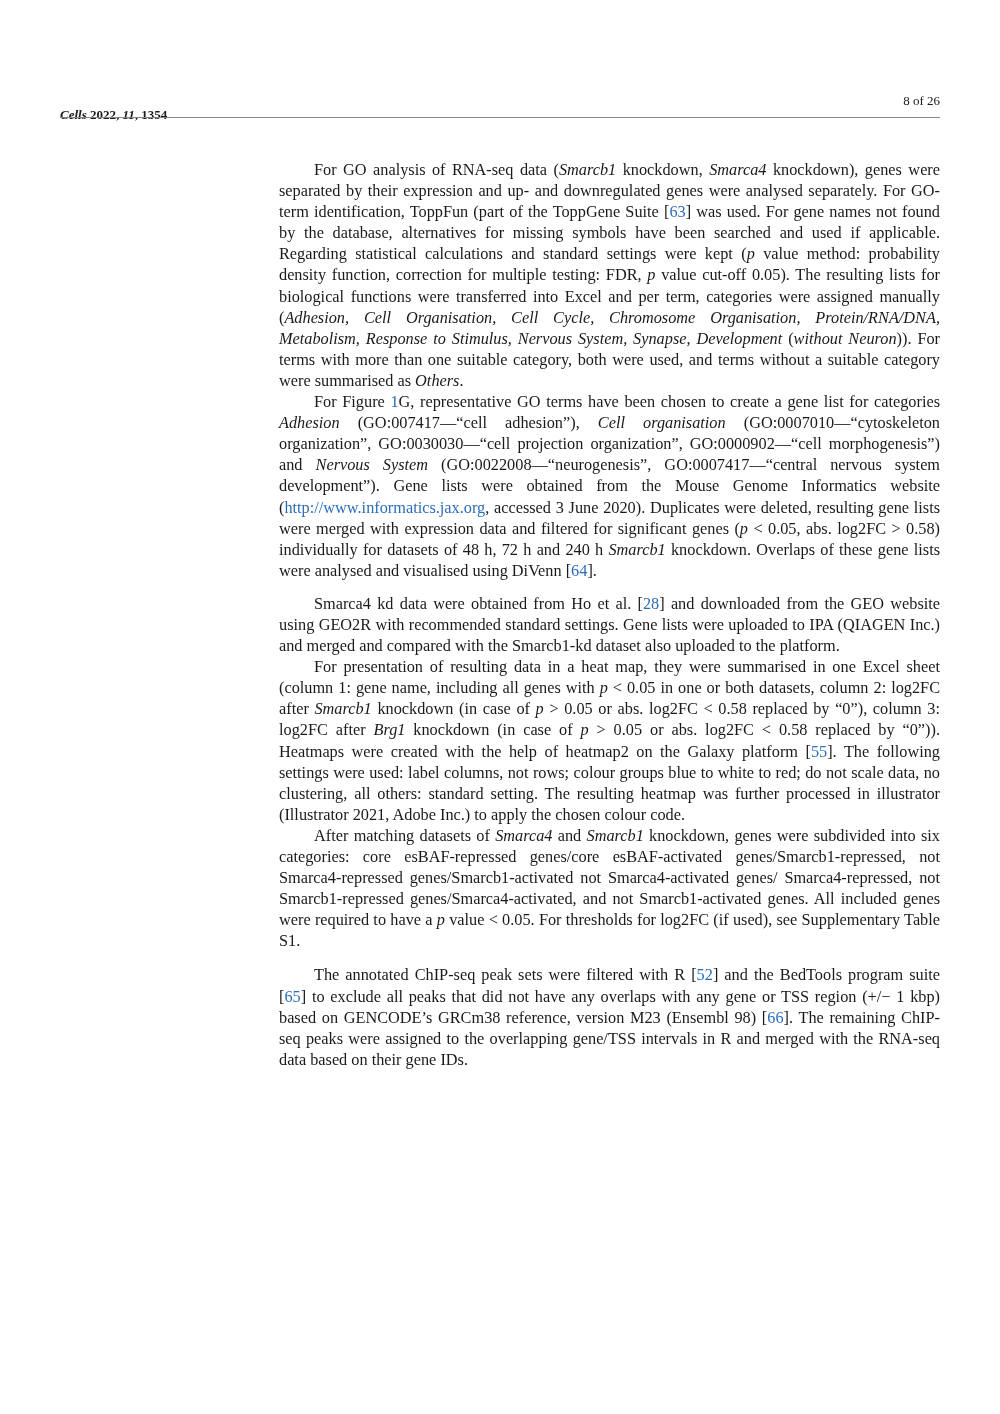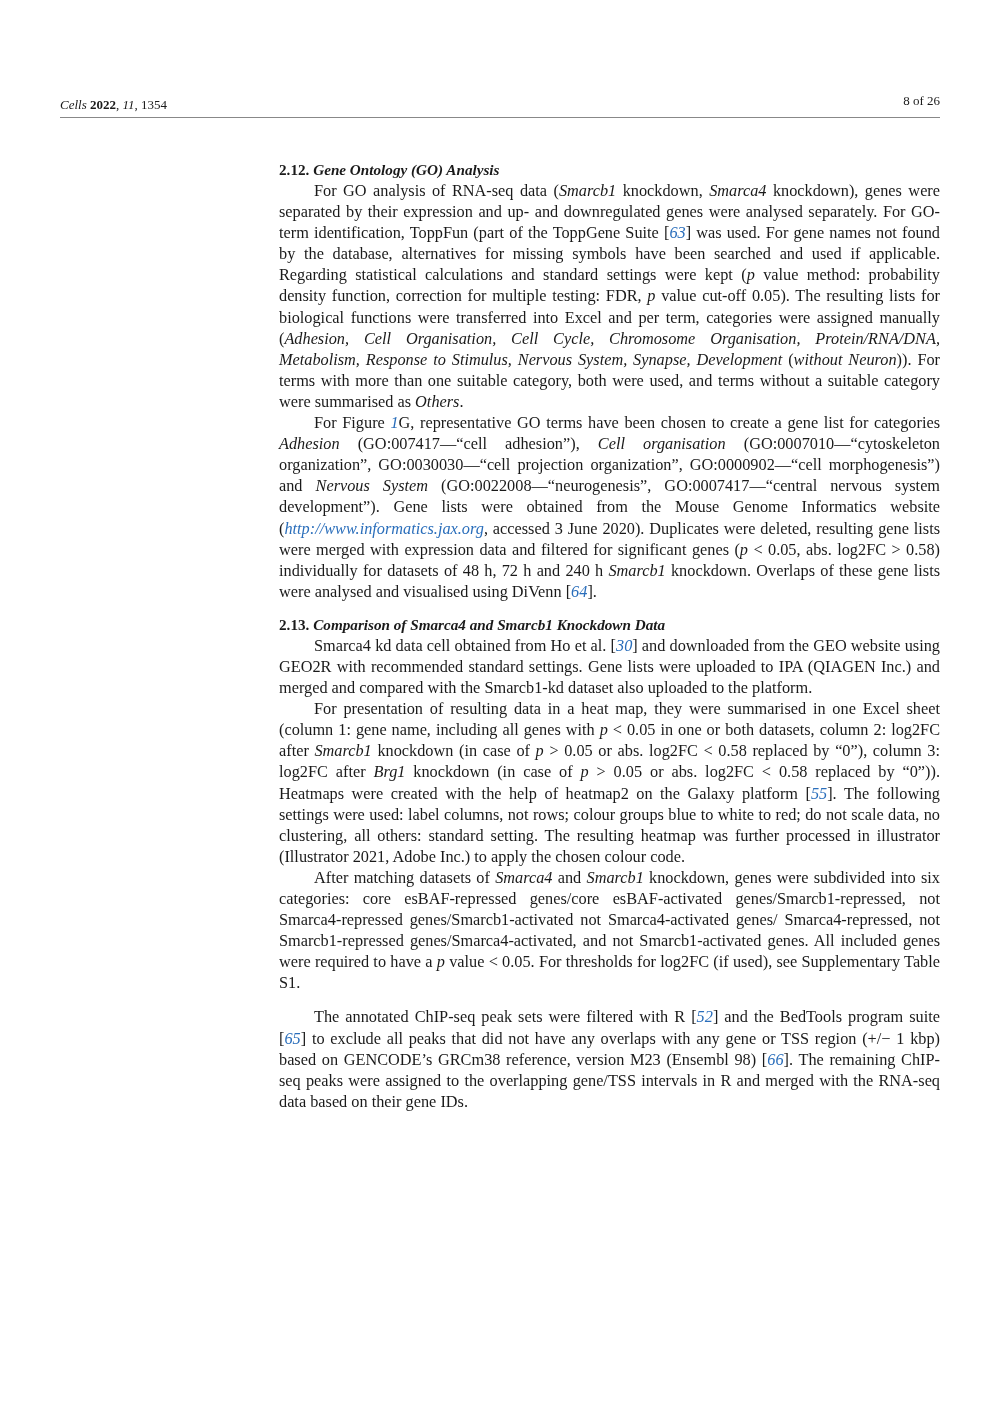--- a/index.html
+++ b/index.html
@@ -5,58 +5,56 @@
     html, body { margin: 0; padding: 0; background: #ffffff; }
     body {
       width: 1000px; height: 1414px; position: relative; overflow: hidden;
       font-family: "Liberation Serif", "DejaVu Serif", serif;
       color: #1a1a1a;
     }
     .header {
       position: absolute; left: 60px; top: 91px; width: 880px; height: 20px;
       font-size: 13px; line-height: 20px;
     }
-    .header .left { position: absolute; left: 0; top: 4px; }
+    .header .left { position: absolute; left: 0; top: 14px; font-weight: bold; }
     .header .right { position: absolute; right: 0; top: 0; }
     .header-rule {
       position: absolute; left: 60px; top: 117px; width: 880px; height: 0;
       border-top: 1px solid #888;
     }
     .content {
       position: absolute; left: 279px; top: 159px; width: 661px;
       font-size: 16.3px; line-height: 21.1px; text-align: justify;
     }
     .sec-title {
       font-style: italic; font-size: 15.2px; margin: 0; line-height: 21px;
     }
     .sec-title .num { font-style: normal; }
     p { margin: 0; text-indent: 35px; }
     .gap { height: 12px; }
     .gap2 { height: 13px; }
-    a, .ref { color: #2a6ebb; text-decoration: none; font-style: italic; }
+    a, .ref { color: #2a6ebb; text-decoration: none; }
     i { font-style: italic; }
   </style>
 </head>
 <body>
 
 <div class="header">
   <span class="left"><i>Cells</i> <b>2022</b>, <i>11</i>, <span>1354</span></span>
   <span class="right">8 of 26</span>
 </div>
 <div class="header-rule"></div>
 
 <div class="content">
 
-  <h3 class="sec-title"><span class="num">2.12.</span> <span>Gene Ontology (GO) Analysis</span></h3>
   <p><span>For GO analysis of RNA-seq data (</span><i>Smarcb1</i><span> knockdown, </span><i>Smarca4</i><span> knockdown), genes were separated by their expression and up- and downregulated genes were analysed separately. For GO-term identification, ToppFun (part of the ToppGene Suite [</span><a class="ref">63</a><span>] was used. For gene names not found by the database, alternatives for missing symbols have been searched and used if applicable. Regarding statistical calculations and standard settings were kept (</span><i>p</i><span> value method: probability density function, correction for multiple testing: FDR, </span><i>p</i><span> value cut-off 0.05).  The resulting lists for biological functions were transferred into Excel and per term, categories were assigned manually (</span><i>Adhesion, Cell Organisation, Cell Cycle, Chromosome Organisation, Protein/RNA/DNA, Metabolism, Response to Stimulus, Nervous System, Synapse, Development</i><span> (</span><i>without Neuron</i><span>)).  For terms with more than one suitable category, both were used, and terms without a suitable category were summarised as </span><i>Others</i><span>.</span></p>
   <p><span>For Figure </span><a class="ref">1</a><span>G, representative GO terms have been chosen to create a gene list for categories </span><i>Adhesion</i><span> (GO:007417—“cell adhesion”), </span><i>Cell organisation</i><span> (GO:0007010—“cytoskeleton organization”, GO:0030030—“cell projection organization”, GO:0000902—“cell morphogenesis”) and </span><i>Nervous System</i><span> (GO:0022008—“neurogenesis”, GO:0007417—“central nervous system development”).  Gene lists were obtained from the Mouse Genome Informatics website (</span><a>http://www.informatics.jax.org</a><span>, accessed 3 June 2020). Duplicates were deleted, resulting gene lists were merged with expression data and filtered for significant genes (</span><i>p</i><span> &lt; 0.05, abs.  log2FC &gt; 0.58) individually for datasets of 48 h, 72 h and 240 h </span><i>Smarcb1</i><span> knockdown. Overlaps of these gene lists were analysed and visualised using DiVenn [</span><a class="ref">64</a><span>].</span></p>
 
   <div class="gap"></div>
 
-  <h3 class="sec-title"><span class="num">2.13.</span> <span>Comparison of Smarca4 and Smarcb1 Knockdown Data</span></h3>
-  <p><span>Smarca4 kd data cell obtained from Ho et al. [</span><a class="ref">30</a><span>] and downloaded from the GEO website using GEO2R with recommended standard settings. Gene lists were uploaded to IPA (QIAGEN Inc.) and merged and compared with the Smarcb1-kd dataset also uploaded to the platform.</span></p>
+  <p><span>Smarca4 kd data were obtained from Ho et al. [</span><a class="ref">28</a><span>] and downloaded from the GEO website using GEO2R with recommended standard settings. Gene lists were uploaded to IPA (QIAGEN Inc.) and merged and compared with the Smarcb1-kd dataset also uploaded to the platform.</span></p>
   <p><span>For presentation of resulting data in a heat map, they were summarised in one Excel sheet (column 1:  gene name, including all genes with </span><i>p</i><span> &lt; 0.05 in one or both datasets, column 2:  log2FC after </span><i>Smarcb1</i><span> knockdown (in case of </span><i>p</i><span> &gt; 0.05 or abs.  log2FC &lt; 0.58 replaced by “0”), column 3: log2FC after </span><i>Brg1</i><span> knockdown (in case of </span><i>p</i><span> &gt; 0.05 or abs. log2FC &lt; 0.58 replaced by “0”)). Heatmaps were created with the help of heatmap2 on the Galaxy platform [</span><a class="ref">55</a><span>]. The following settings were used: label columns, not rows; colour groups blue to white to red; do not scale data, no clustering, all others:  standard setting.  The resulting heatmap was further processed in illustrator (Illustrator 2021, Adobe Inc.)  to apply the chosen colour code.</span></p>
   <p><span>After matching datasets of </span><i>Smarca4</i><span> and </span><i>Smarcb1</i><span> knockdown, genes were subdivided into six categories:  core esBAF-repressed genes/core esBAF-activated genes/Smarcb1-repressed, not Smarca4-repressed genes/Smarcb1-activated not Smarca4-activated genes/ Smarca4-repressed, not Smarcb1-repressed genes/Smarca4-activated, and not Smarcb1-activated genes. All included genes were required to have a </span><i>p</i><span> value &lt; 0.05. For thresholds for log2FC (if used), see Supplementary Table S1.</span></p>
 
   <div class="gap2"></div>
 
   <p><span>The annotated ChIP-seq peak sets were filtered with R [</span><a class="ref">52</a><span>] and the BedTools program suite [</span><a class="ref">65</a><span>] to exclude all peaks that did not have any overlaps with any gene or TSS region (+/− 1 kbp) based on GENCODE’s GRCm38 reference, version M23 (Ensembl 98) [</span><a class="ref">66</a><span>]. The remaining ChIP-seq peaks were assigned to the overlapping gene/TSS intervals in R and merged with the RNA-seq data based on their gene IDs.</span></p>
 </div>
 
 </body></html>

